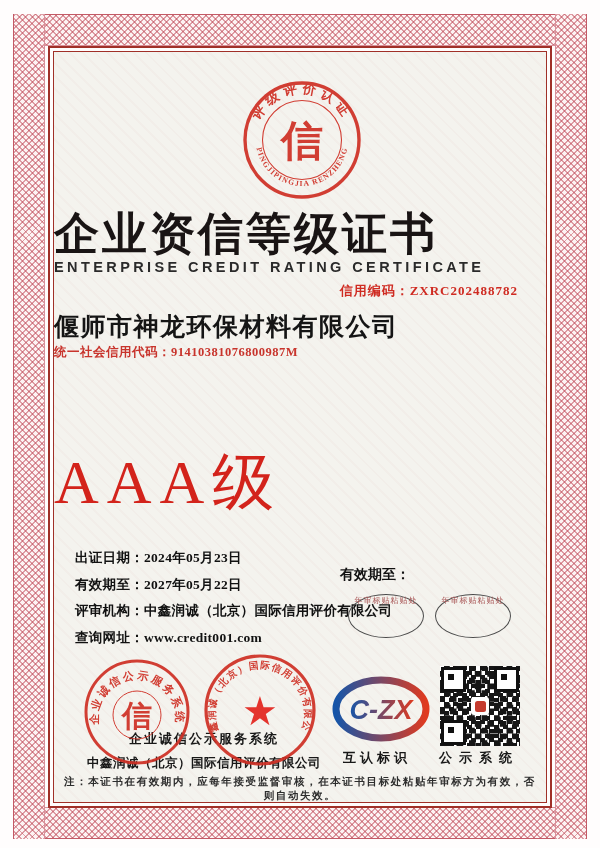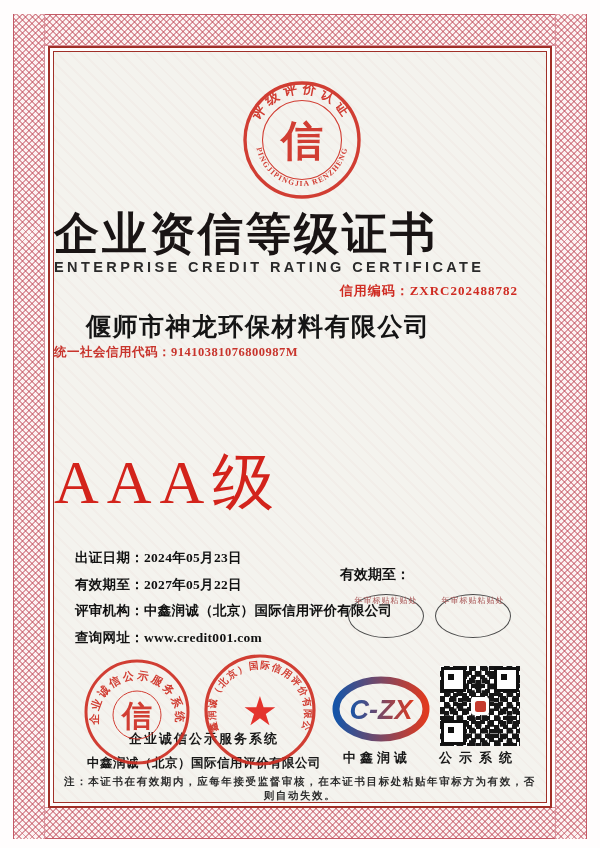--- a/index.html
+++ b/index.html
@@ -17,21 +17,21 @@
   .gb-r{right:13px;top:14px;bottom:9px;width:30px;border-right:1.5px solid #c35a66;border-left:1px solid #d8909a;}
   .frame{position:absolute;left:48px;right:48px;top:46px;bottom:40px;border:2.5px solid #a03028;}
   .paper{position:absolute;inset:3px;border:1px solid #a03028;background:#f4f3ee;
          background-image:repeating-linear-gradient(45deg, rgba(180,80,80,.03) 0 2px, rgba(0,0,0,0) 2px 9px);}
   .abs{position:absolute;}
   .ctr{left:0;right:0;text-align:left;}
   .title{top:152px;font-size:45px;font-weight:900;color:#191414;letter-spacing:3px;}
   .subtitle{top:207px;font-size:14.5px;font-weight:700;color:#2a2a2a;letter-spacing:3.4px;
             font-family:"Liberation Sans","DejaVu Sans",sans-serif;}
   .creditline{top:230px;right:28px;font-size:13px;font-weight:700;color:#cf2b22;letter-spacing:1px;}
-  .company{top:258px;font-size:25px;font-weight:900;color:#151515;letter-spacing:1.5px;padding-left:32px;}
+  .company{top:258px;font-size:25px;font-weight:900;color:#151515;letter-spacing:1.5px;}
   .socialcode{top:292px;font-size:12.5px;font-weight:700;color:#c8342c;letter-spacing:.5px;}
   .para{top:318px;left:18px;right:16px;font-size:16.5px;font-weight:700;color:#1d1d1d;
         line-height:1.48;text-align:justify;text-indent:2em;letter-spacing:.4px;}
   .rating{top:388px;font-size:62px;font-weight:400;color:#d3231b;letter-spacing:8px;}
   .details{top:497px;left:21px;font-size:13.5px;font-weight:700;color:#111;}
   .details .row{margin-bottom:8.5px;letter-spacing:.3px;}
   .annual-label{top:514px;left:286px;font-size:14px;font-weight:700;color:#111;}
   .sticker{width:74px;height:42px;border:1.5px solid #4c4c4c;border-radius:50%;
            display:flex;justify-content:center;background:transparent;}
   .sticker span{font-size:8px;color:#a85555;letter-spacing:1px;}
@@ -151,20 +151,20 @@
         <text x="53" y="47" text-anchor="middle" font-size="27" font-weight="900" font-style="italic" fill="url(#czx)" font-family="Liberation Sans, sans-serif">C-ZX</text>
       </svg>
 
       <div class="qr">
         <div class="qf qf-tl"></div>
         <div class="qf qf-tr"></div>
         <div class="qf qf-bl"></div>
         <div class="qc"></div>
       </div>
 
-      <div class="abs mutual">中鑫润诚</div>
+      <div class="abs mutual">互认标识</div>
       <div class="abs public">公示系统</div>
 
       <div class="abs note">注：本证书在有效期内，应每年接受监督审核，在本证书目标处粘贴年审标方为有效，否则自动失效。</div>
 
     </div>
   </div>
 </div>
 
 </body></html>

